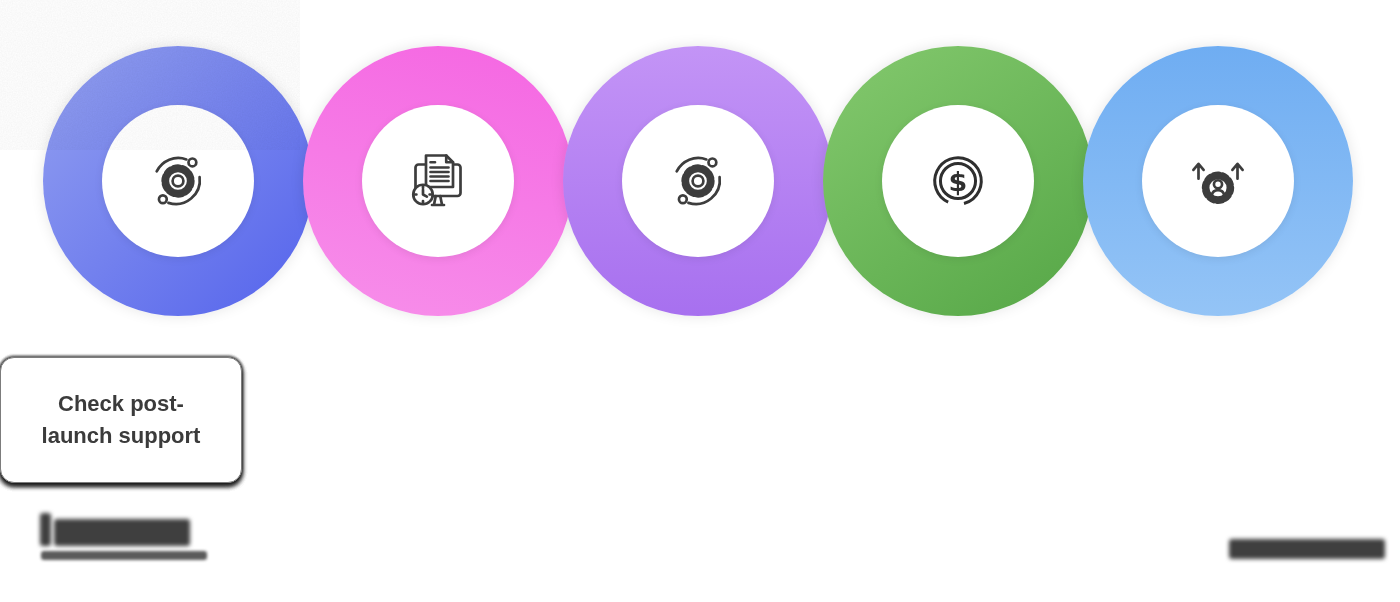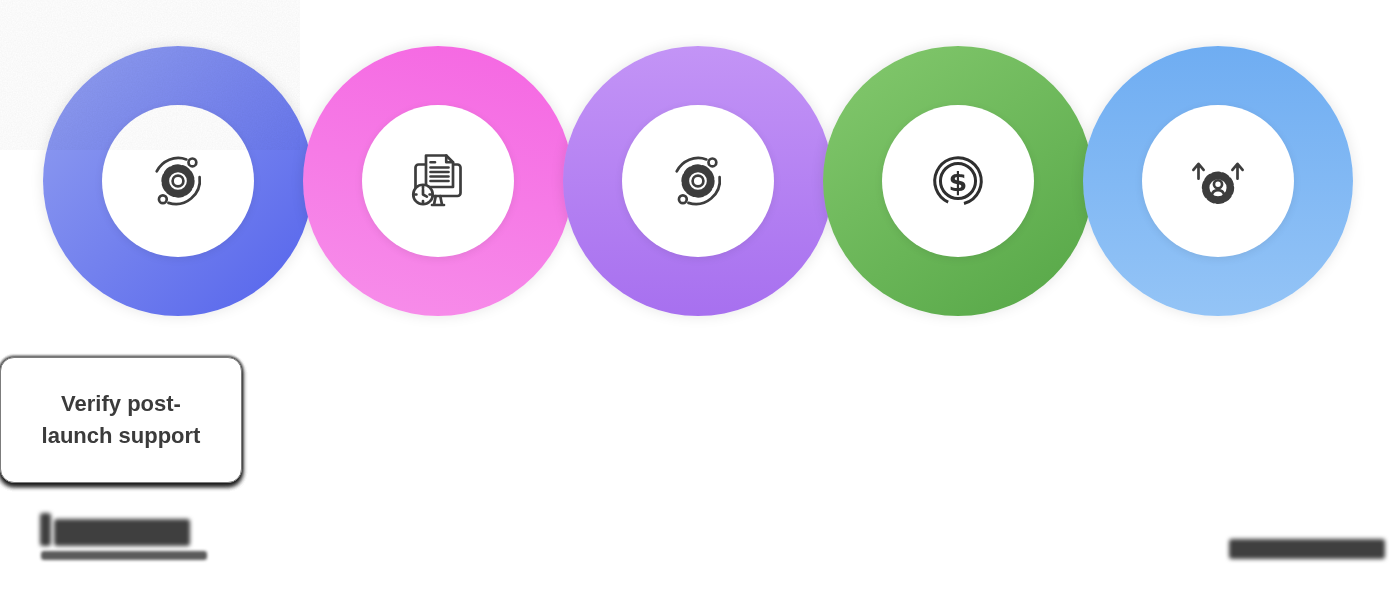--- a/index.html
+++ b/index.html
@@ -144,21 +144,21 @@
   <div class="card">
     <span>Check previous projects</span>
   </div>
   <div class="card">
     <span>Evaluate communication</span>
   </div>
   <div class="card">
     <span>Understand pricing models</span>
   </div>
   <div class="card">
-    <span>Verify post-launch support</span>
+    <span>Check post-launch support</span>
   </div>
 
   <div class="blur-mark logo-notch"></div>
   <div class="blur-mark logo-main"></div>
   <div class="blur-mark logo-tag"></div>
   <div class="blur-mark watermark"></div>
 
   <svg class="grain">
     <filter id="noiseF">
       <feTurbulence type="fractalNoise" baseFrequency="0.8" numOctaves="2" stitchTiles="stitch"></feTurbulence>

